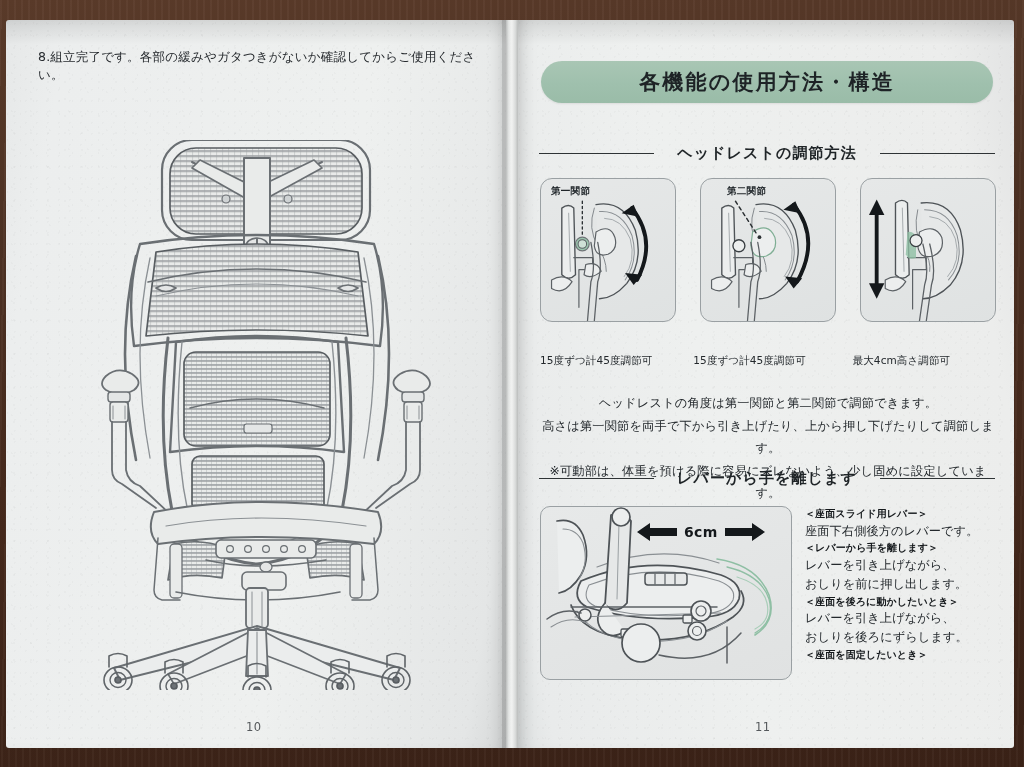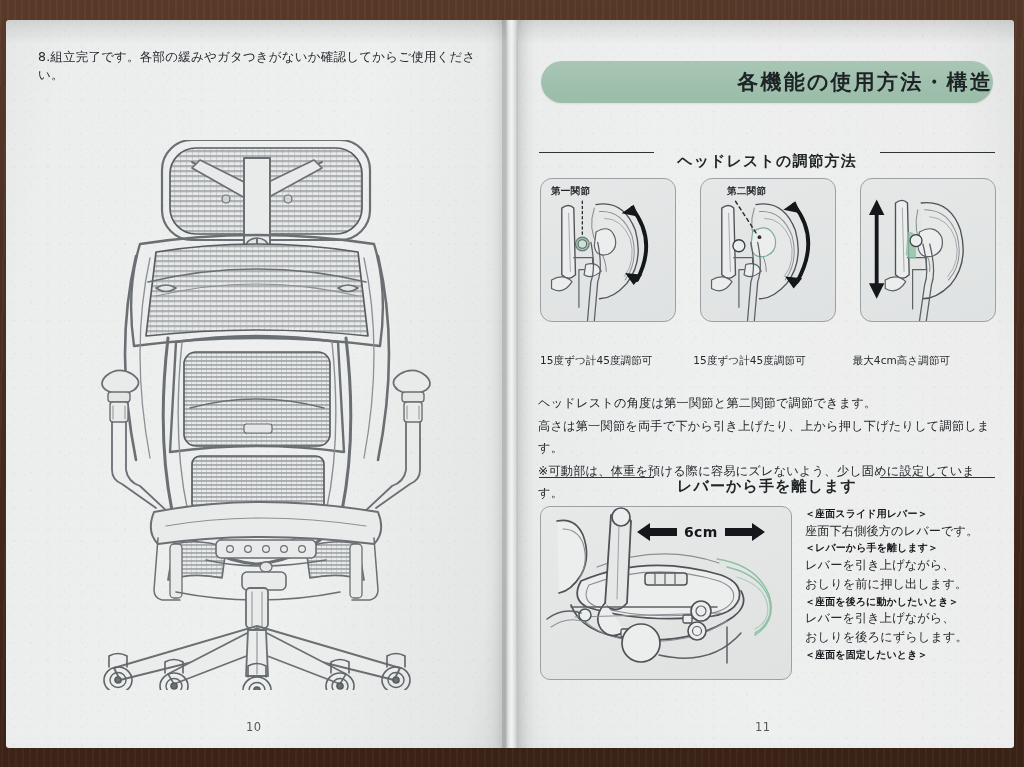--- a/index.html
+++ b/index.html
@@ -58,43 +58,43 @@
 
   .page-num{position:absolute;font-size:11.5px;color:#55595c;letter-spacing:.5px;}
   .page-num-left{left:240px;top:700px;}
   .page-num-right{left:237px;top:700px;}
 
   
   .rp{position:absolute;left:0;top:0;width:496px;height:728px;}
   .banner{position:absolute;left:23px;top:41px;width:452px;height:42px;
     background:linear-gradient(180deg,#a9c6b4 0%,#9fc0ad 55%,#9abca8 100%);
     border-radius:21px;
-    display:flex;align-items:center;justify-content:flex-end;
+    display:flex;align-items:center;justify-content:center;
     box-shadow:0 1px 2px rgba(0,0,0,.08);}
   .banner span{font-size:21px;font-weight:700;color:#1e2326;letter-spacing:2.2px;}
 
-  .sec{position:absolute;display:flex;gap:23px;margin-top:8px;}
+  .sec{position:absolute;display:flex;align-items:center;gap:23px;}
   .sec .rule{height:0;border-top:1.6px solid #2e3335;flex:1;}
   .sec .t{font-size:15px;font-weight:700;color:#1f2427;letter-spacing:1.1px;white-space:nowrap;}
   .sec-head{left:21px;top:124px;width:456px;}
   .sec-seat{left:21px;top:449px;width:456px;}
 
   
   .panels{position:absolute;left:22px;top:158px;width:456px;height:144px;
     display:flex;gap:24px;}
   .panel{position:relative;flex:1;border:1px solid #9aa0a3;border-radius:12px;
     background:linear-gradient(160deg,#e6e8e8,#dfe2e2);overflow:hidden;}
   .panel-label{position:absolute;font-size:9.5px;color:#20262a;font-weight:700;letter-spacing:.3px;}
 
   .caps{position:absolute;left:22px;top:334px;width:456px;display:flex;gap:6px;}
   .cap{flex:1;font-size:10.5px;color:#23282c;letter-spacing:.1px;}
   .cap.c2{padding-left:4px;}
   .cap.c3{padding-left:10px;}
 
-  .body-lines{position:absolute;left:20px;top:372px;width:460px;}
+  .body-lines{position:absolute;left:20px;top:372px;width:460px;text-align:center;}
   .body-lines div{font-size:12.2px;color:#23282c;line-height:1.85;letter-spacing:.2px;}
 
   
   .seat-diagram{position:absolute;left:22px;top:486px;
     width:250px;height:172px;border:1px solid #9aa0a3;border-radius:10px;
     background:linear-gradient(160deg,#e7e9e9,#e0e2e2);overflow:hidden;}
   .six-cm{position:absolute;left:96px;top:16px;display:flex;align-items:center;gap:7px;}
   .six-cm .lbl{font-size:14px;font-weight:700;color:#14181b;letter-spacing:.3px;}
 
   .seat-text{position:absolute;left:287px;top:486px;width:200px;}

